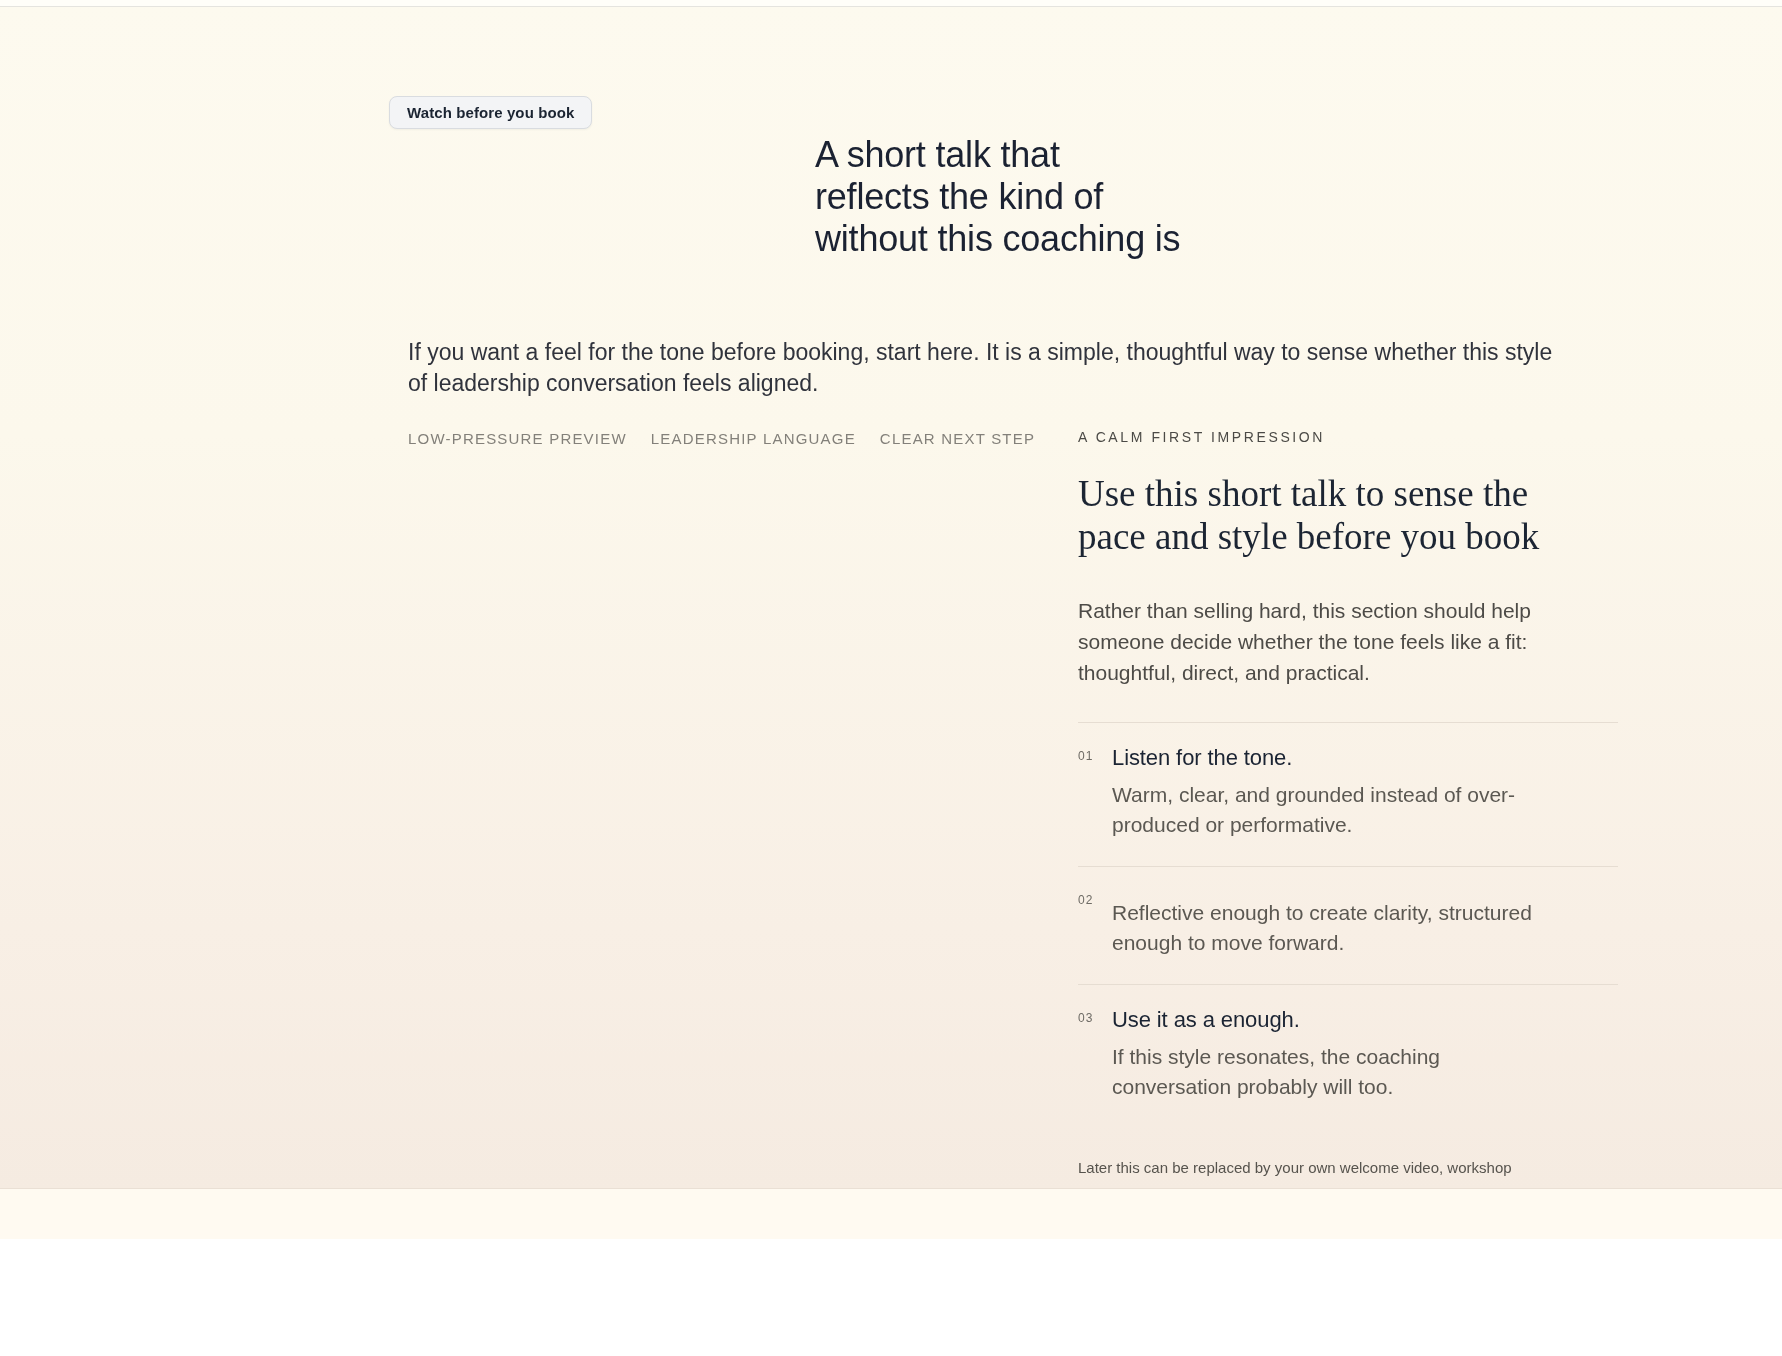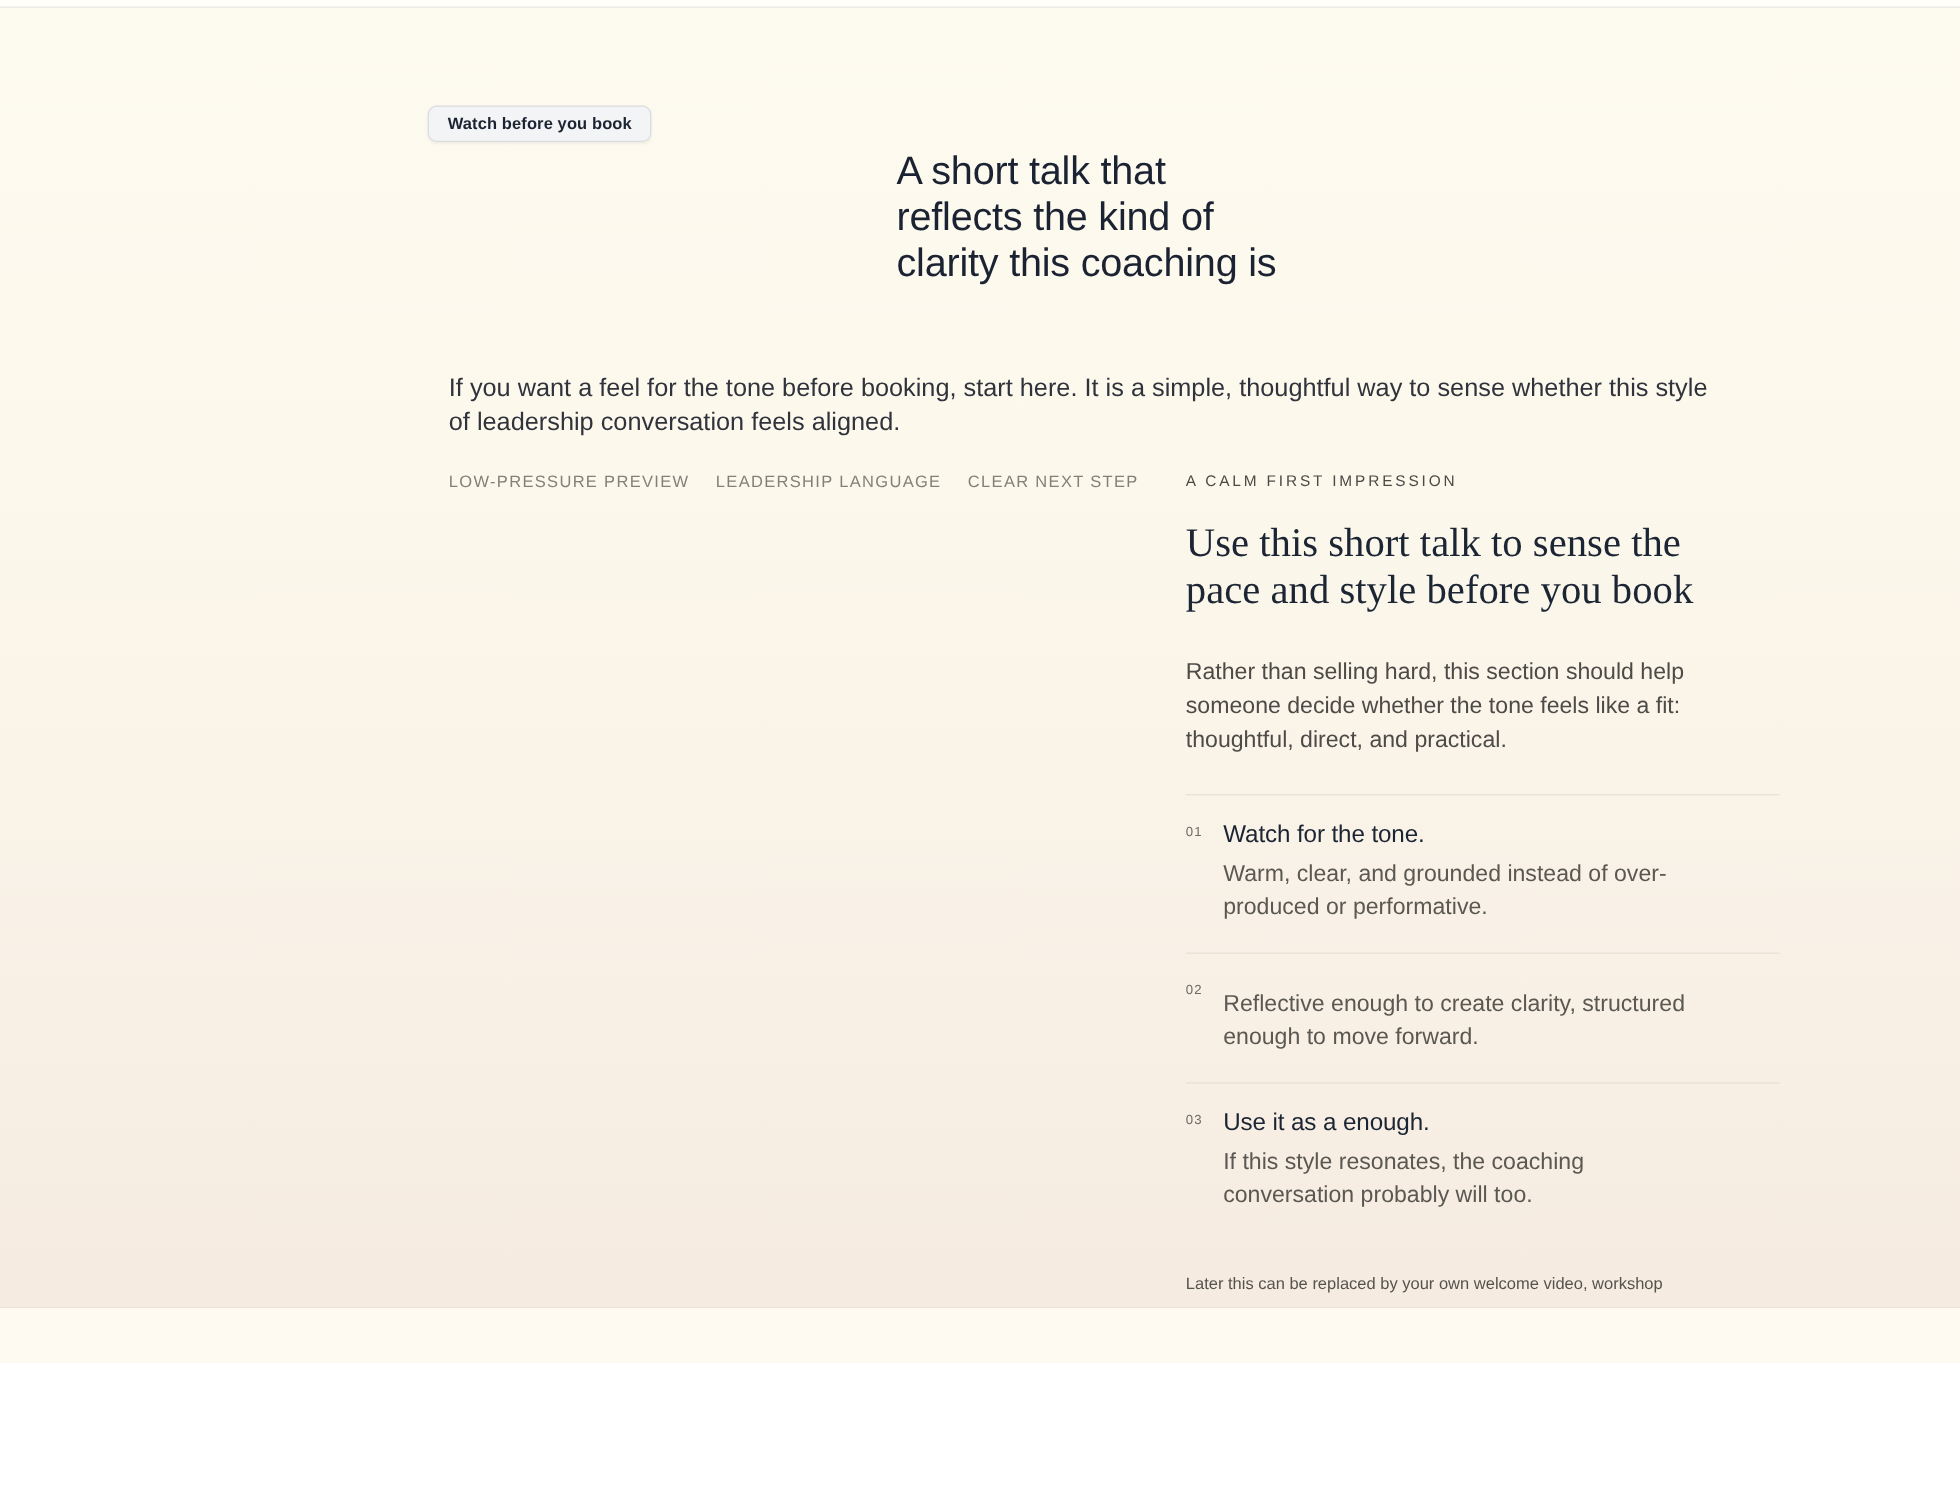--- a/index.html
+++ b/index.html
@@ -166,21 +166,21 @@
 
   <div class="top-strip"></div>
 
   <div class="badge">
     <span>Watch before you book</span>
   </div>
 
   <h1 class="hero-title">
     <div class="line">A short talk that</div>
     <div class="line">reflects the kind of</div>
-    <div class="line">clarity this coaching is</div>
+    <div class="line">without this coaching is</div>
   </h1>
 
   <p class="intro">If you want a feel for the tone before booking, start here. It is a simple, thoughtful way to sense whether this style of leadership conversation feels aligned.</p>
 
   <div class="tags">
     <span>LOW-PRESSURE PREVIEW</span>
     <span>LEADERSHIP LANGUAGE</span>
     <span>CLEAR NEXT STEP</span>
   </div>
 
@@ -193,21 +193,21 @@
       <div class="line">pace and style before you book</div>
     </h2>
 
     <p class="aside-intro">Rather than selling hard, this section should help someone decide whether the tone feels like a fit: thoughtful, direct, and practical.</p>
 
     <div class="steps">
 
       <div class="step">
         <div class="step-number">01</div>
         <div>
-          <div class="step-title">Watch for the tone.</div>
+          <div class="step-title">Listen for the tone.</div>
           <div class="step-body">Warm, clear, and grounded instead of over-produced or performative.</div>
         </div>
       </div>
 
       <div class="step">
         <div class="step-number">02</div>
         <div>
           <div class="step-body">Reflective enough to create clarity, structured enough to move forward.</div>
         </div>
       </div>

